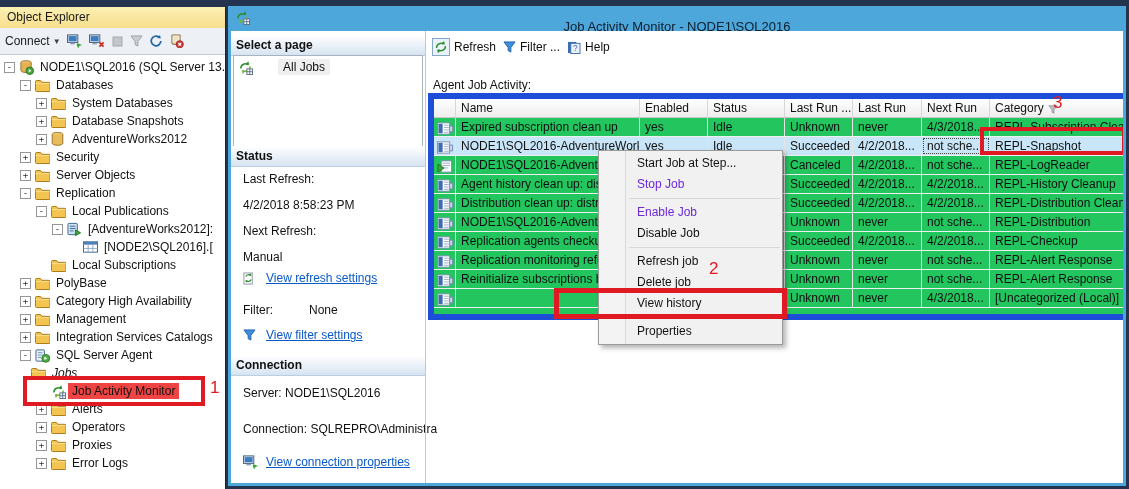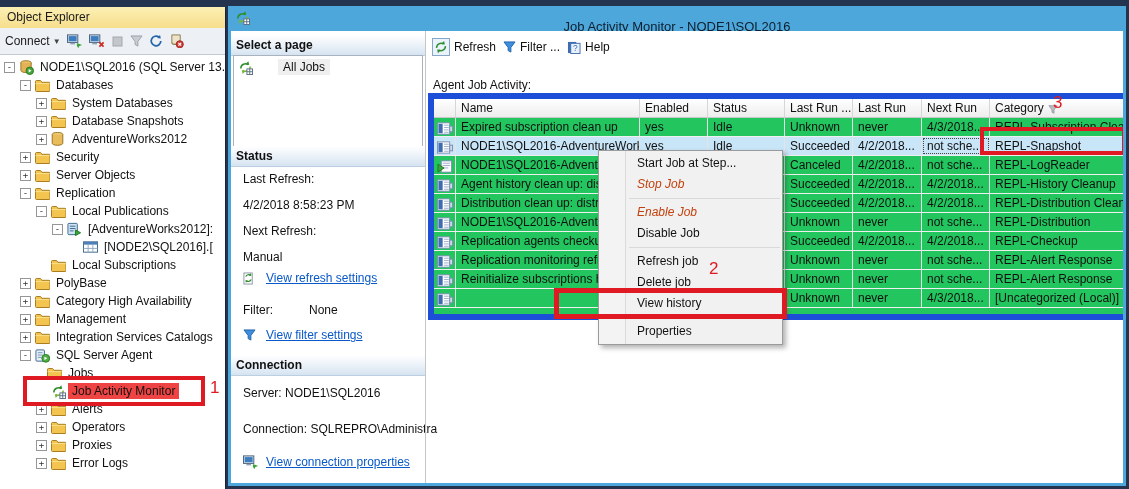--- a/index.html
+++ b/index.html
@@ -59,21 +59,21 @@
   .g-row.sel{background:#C9E5F8;}
   .g-cell{border-right:1px solid #E4E4E4;padding:2px 0 0 5px;box-sizing:border-box;
           white-space:nowrap;overflow:hidden;}
   .g-cell.ico{padding:2px 0 0 3px;display:flex;align-items:center;}
   .g-cell.dotted{outline:1px dotted #444;outline-offset:-2px;}
   
   #ctx-menu{left:367px;top:119px;width:183px;background:#F1F1F1;border:1px solid #9B9B9B;
             box-shadow:3px 3px 5px rgba(0,0,0,.30);padding:2px 0;z-index:5;}
   .menu-gutter{position:absolute;left:0;top:0;bottom:0;width:26px;background:#F3F3F3;border-right:1px solid #DADADA;}
   .menu-item{position:relative;height:21px;padding:3px 0 0 38px;box-sizing:border-box;color:#121212;}
-  .menu-item.dis{color:#c2410c;font-style:italic;}
+  .menu-item.dis{color:#6d28d9;}
   .menu-sep{height:1px;background:#D9D9D9;margin:3px 2px 3px 30px;}
 </style>
 </head>
 <body>
 
 <div id="screen">
 
   <div id="oe-panel" class="abs">
     <div id="oe-header" class="abs">
       <span>Object Explorer</span>
@@ -296,21 +296,21 @@
           <span class="t-ico">
             <svg width="15" height="15" viewBox="0 0 16 16">
               <rect x="1" y="2" width="9" height="12" rx="1" fill="#E8F1FA" stroke="#39648C"></rect>
               <path d="M3 5h5M3 7.5h5M3 10h4" stroke="#6E93B5"></path>
               <circle cx="11.5" cy="11" r="4.2" fill="#4FAE46" stroke="#2C7A23"></circle>
               <path d="M10 9.2l3.2 1.8-3.2 1.8z" fill="#fff"></path>
             </svg>
           </span>
           <span class="t-label">SQL Server Agent</span>
         </div>
-        <div class="tree-row" style="padding-left: 32px;">
+        <div class="tree-row" style="padding-left: 16px; font-style: italic;">
           <span class="exp none"></span>
           <span class="t-ico">
             <svg width="15" height="13" viewBox="0 0 15 13">
               <path d="M.5 2.5c0-.6.4-1 1-1h4l1.4 1.8h7.1c.6 0 1 .4 1 1v7.2c0 .6-.4 1-1 1H1.5c-.6 0-1-.4-1-1z" fill="#F3C44F" stroke="#A87E21"></path>
               <path d="M.5 4.6h14" stroke="#F9DE8F"></path>
             </svg>
           </span>
           <span class="t-label">Jobs</span>
         </div>
         <div class="tree-row" style="padding-left: 36px;">

